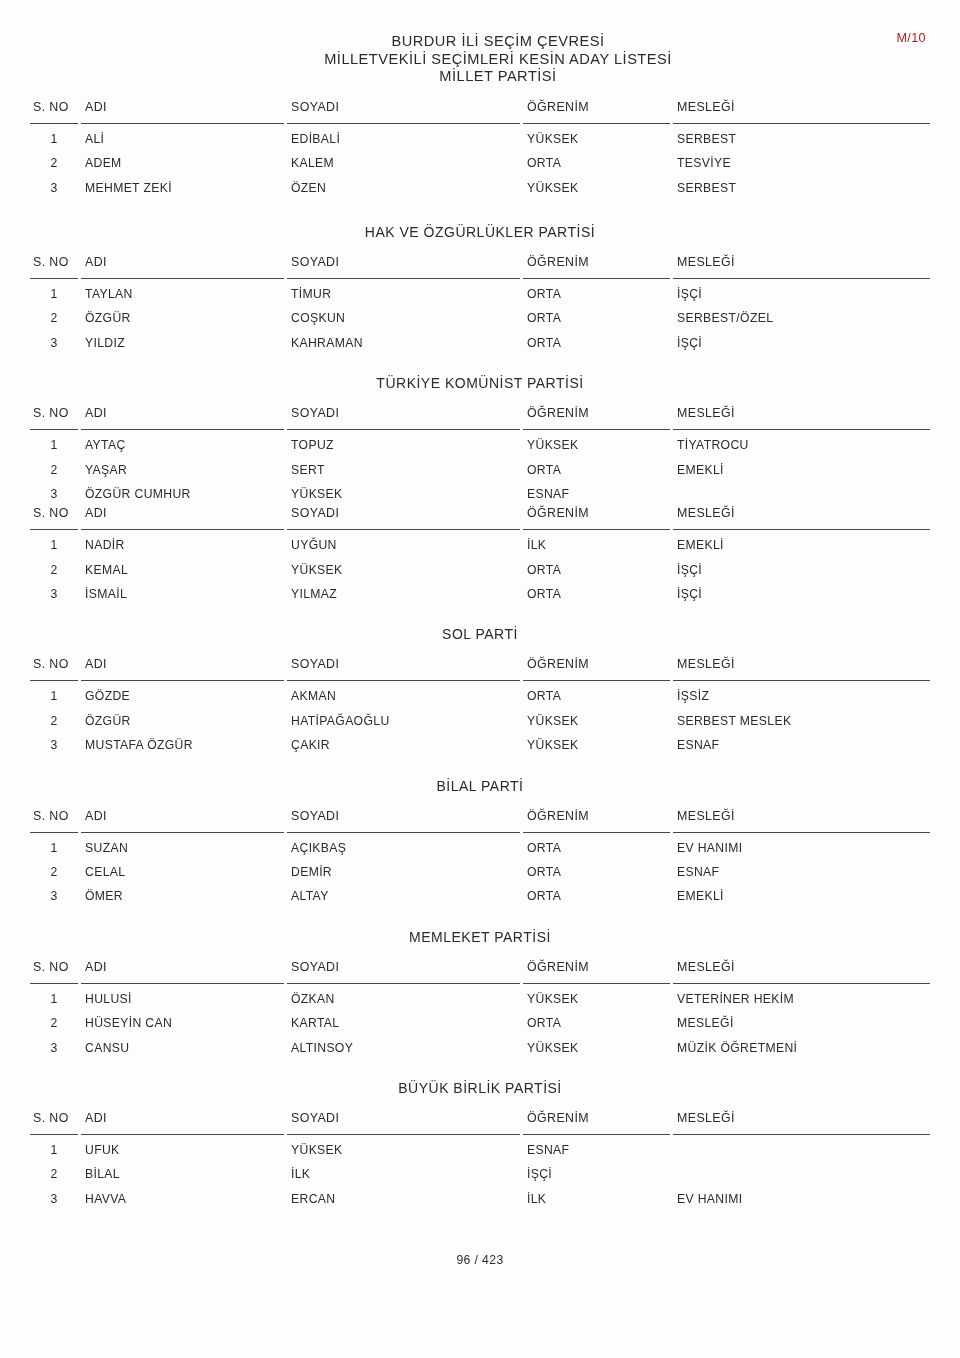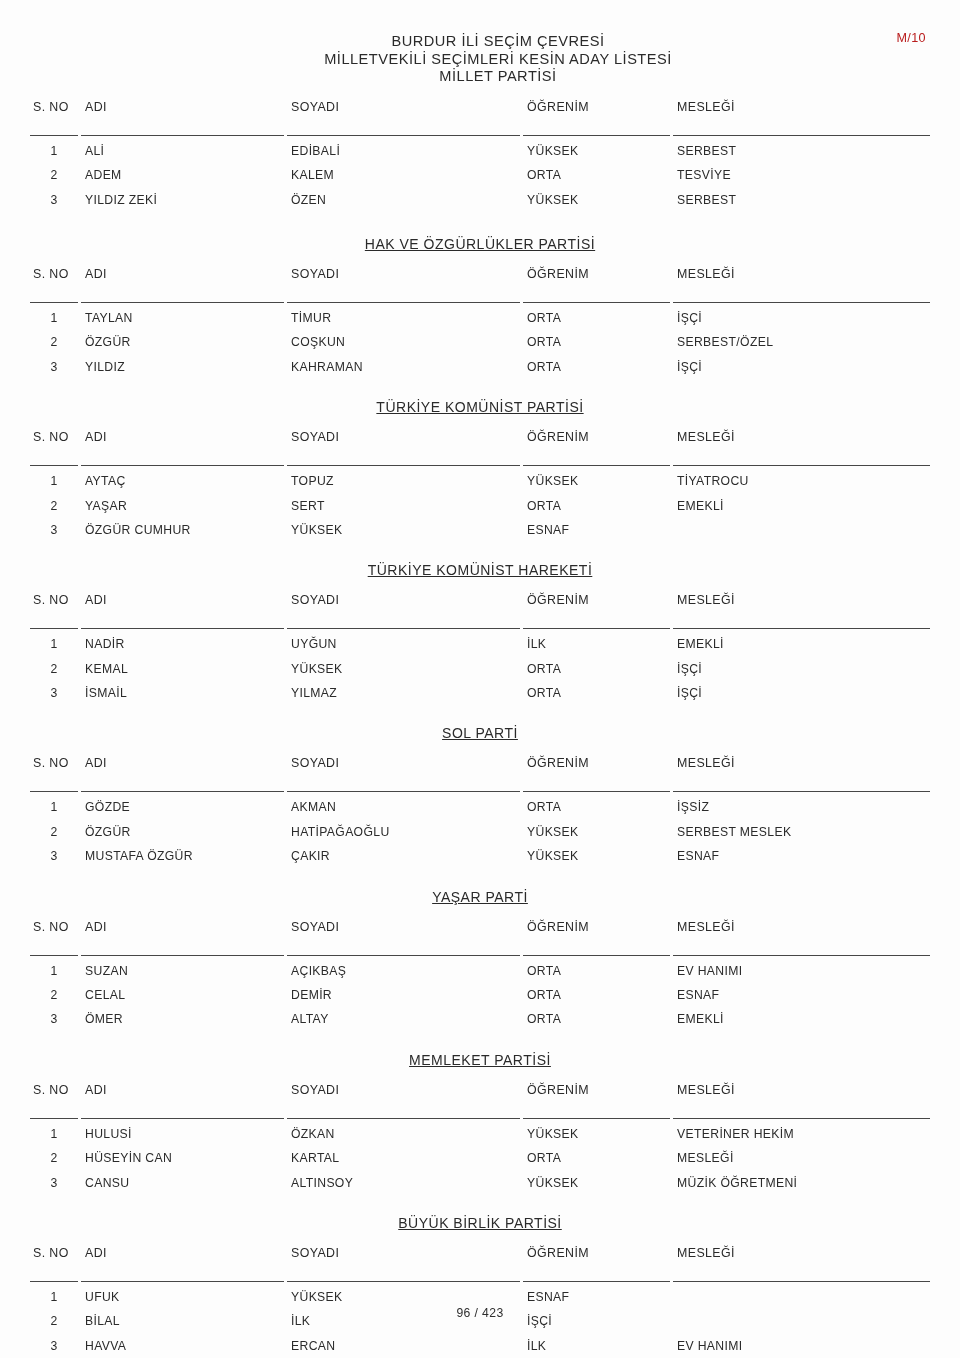--- a/index.html
+++ b/index.html
@@ -32,59 +32,58 @@
     letter-spacing: 0.4px;
     color: #b91c1c;
   }
   .party-title {
     text-align: center;
     font-size: 14px;
     line-height: 16px;
     letter-spacing: 0.5px;
     margin: 20px 0 15px 0;
     color: #2a2a2a;
-    text-decoration: underline;
   }
   .section.first-titled .party-title { margin-top: 24px; }
   .ctable {
     margin-left: 30px;
     width: 900px;
   }
   .table-first { margin-top: 14px; }
   .thead, .trow {
     display: grid;
     grid-template-columns: 48px 203px 233px 147px 1fr;
     column-gap: 3px;
   }
   .thead .cell {
     font-size: 12.4px;
     line-height: 15px;
     letter-spacing: 0.4px;
-    padding-bottom: 20px;
+    padding-bottom: 8px;
     border-bottom: 1.5px solid #474747;
     color: #2a2a2a;
     white-space: nowrap;
   }
   .trow .cell {
     font-size: 12.2px;
     line-height: 24.4px;
     height: 24.4px;
     letter-spacing: 0.35px;
     white-space: nowrap;
     overflow: hidden;
     color: #2b2b2b;
   }
   .cell.c0 { text-align: center; }
   .cell.c1, .cell.c2, .cell.c3, .cell.c4 { padding-left: 4px; }
   .thead .cell.c0 { text-align: left; padding-left: 3px; }
   .rows-host { padding-top: 3px; }
   .doc-footer {
     position: absolute;
     left: 0; right: 0;
-    top: 1306px;
+    top: 1253px;
     text-align: center;
     font-size: 12.2px;
     letter-spacing: 0.4px;
     color: #2e2e2e;
   }
 </style>
 </head>
 <body>
 
 <div class="page">
@@ -118,21 +117,21 @@
             </div>
             <div class="trow">
               <div class="cell c0">2</div>
               <div class="cell c1">ADEM</div>
               <div class="cell c2">KALEM</div>
               <div class="cell c3">ORTA</div>
               <div class="cell c4">TESVİYE</div>
             </div>
             <div class="trow">
               <div class="cell c0">3</div>
-              <div class="cell c1">YILDIZ ZEKİ</div>
+              <div class="cell c1">MEHMET ZEKİ</div>
               <div class="cell c2">ÖZEN</div>
               <div class="cell c3">YÜKSEK</div>
               <div class="cell c4">SERBEST</div>
             </div>
           </div>
     </div>
   </div>
 
   <div class="section first-titled">
     <div class="party-title">HAK VE ÖZGÜRLÜKLER PARTİSİ</div>
@@ -199,21 +198,20 @@
               <div class="cell c0">3</div>
               <div class="cell c1">ÖZGÜR CUMHUR</div>
               <div class="cell c3">YÜKSEK</div>
               <div class="cell c4">ESNAF</div>
             </div>
           </div>
     </div>
   </div>
 
   <div class="section">
-    <div class="party-title">TÜRKİYE KOMÜNİST HAREKETİ</div>
     <div class="ctable">
       <div class="thead">
         <div class="cell c0">S. NO</div>
         <div class="cell c1">ADI</div>
         <div class="cell c2">SOYADI</div>
         <div class="cell c3">ÖĞRENİM</div>
         <div class="cell c4">MESLEĞİ</div>
       </div>
       <div class="rows-host">
             <div class="trow">
@@ -271,21 +269,21 @@
               <div class="cell c1">MUSTAFA ÖZGÜR</div>
               <div class="cell c2">ÇAKIR</div>
               <div class="cell c3">YÜKSEK</div>
               <div class="cell c4">ESNAF</div>
             </div>
           </div>
     </div>
   </div>
 
   <div class="section">
-    <div class="party-title">YAŞAR PARTİ</div>
+    <div class="party-title">BİLAL PARTİ</div>
     <div class="ctable">
       <div class="thead">
         <div class="cell c0">S. NO</div>
         <div class="cell c1">ADI</div>
         <div class="cell c2">SOYADI</div>
         <div class="cell c3">ÖĞRENİM</div>
         <div class="cell c4">MESLEĞİ</div>
       </div>
       <div class="rows-host">
             <div class="trow">

